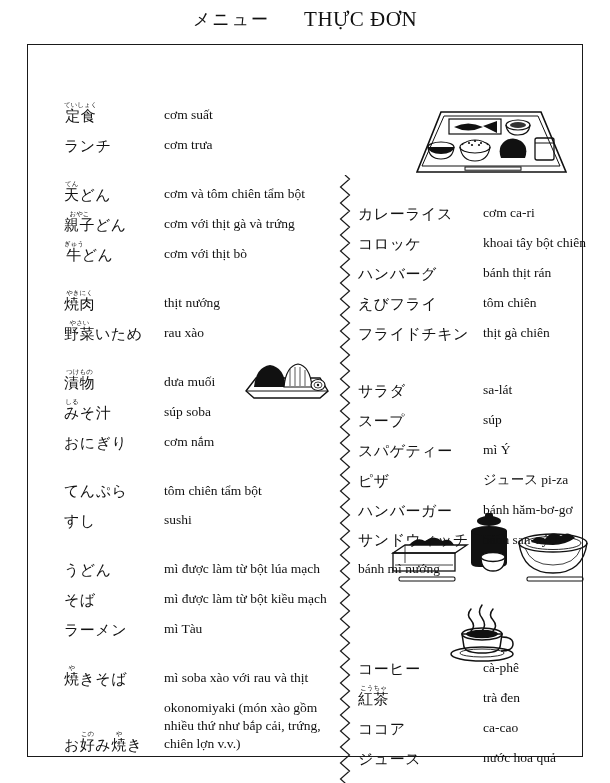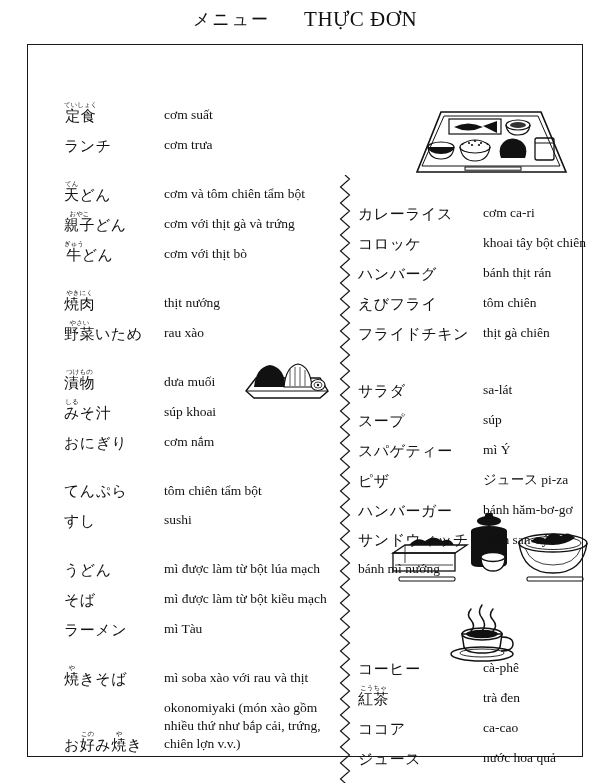--- a/index.html
+++ b/index.html
@@ -243,21 +243,21 @@
             <div class="gloss">rau xào</div>
           </div>
         </div>
         <div class="group" style="margin-bottom: 22px;">
           <div class="entry">
             <div class="term"><ruby>漬物<rt>つけもの</rt></ruby></div>
             <div class="gloss">dưa muối</div>
           </div>
           <div class="entry">
             <div class="term"><ruby>み<rt>しる</rt></ruby>そ汁</div>
-            <div class="gloss">súp khoai</div>
+            <div class="gloss">súp soba</div>
           </div>
           <div class="entry">
             <div class="term">おにぎり</div>
             <div class="gloss">cơm nắm</div>
           </div>
         </div>
         <div class="group" style="margin-bottom: 22px;">
           <div class="entry">
             <div class="term">てんぷら</div>
             <div class="gloss">tôm chiên tẩm bột</div>

